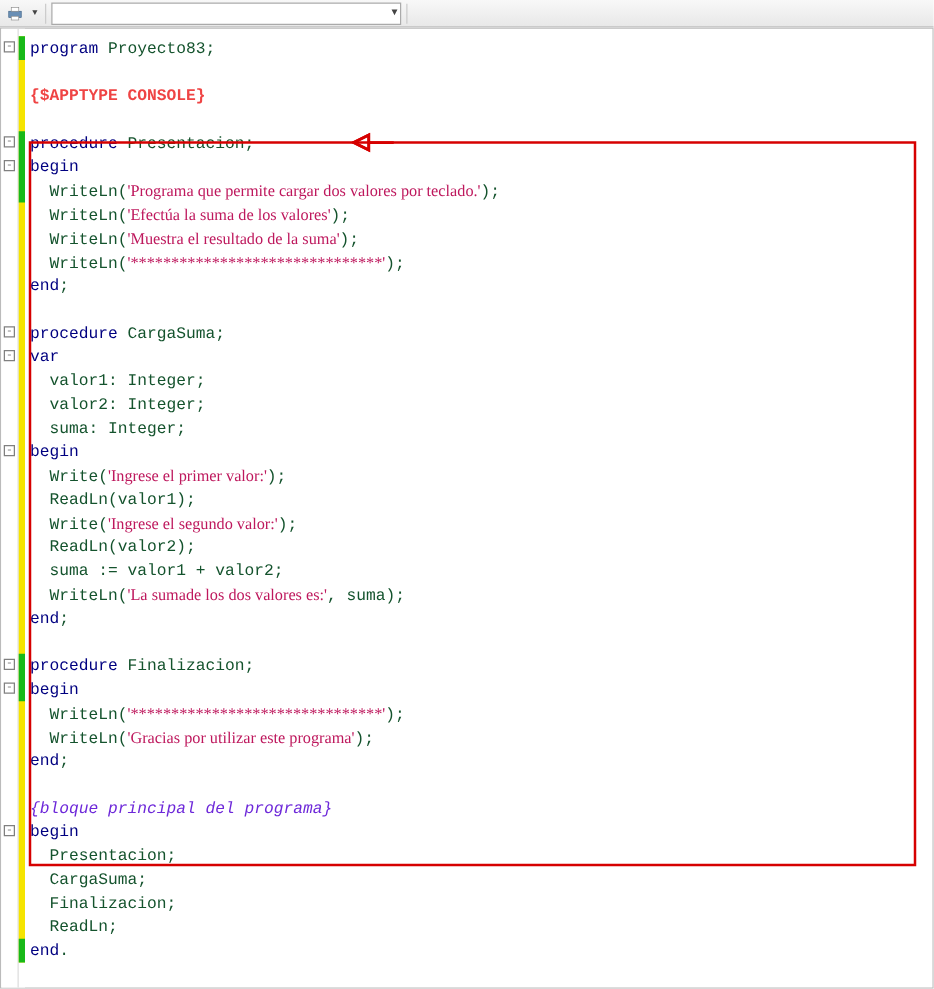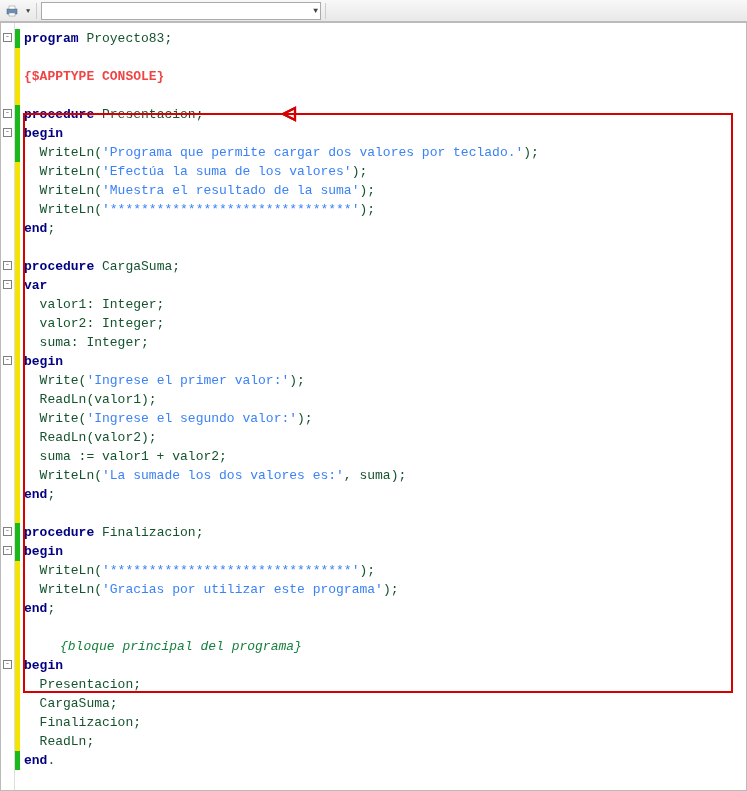--- a/index.html
+++ b/index.html
@@ -65,24 +65,24 @@
     background: #fff;
   }
   .code {
     padding: 6px 6px 6px 4px;
     line-height: 19px;
     white-space: pre;
     position: relative;
     flex: 1;
   }
   .line { height: 19px; display: block; }
-  .kw { color: #000080; font-weight: bold; }
-  .str { color: #3b82f6; }
+  .kw { color: #000080; font-weight: normal; }
+  .str { color: #be185d; font-family: Liberation Serif, serif; }
   .dir { color: #ef4444; font-weight: bold; }
-  .cmt { color: #15803d; font-style: italic; padding-left: 36px; }
+  .cmt { color: #6d28d9; font-style: italic; }
   .plain { color: #14532d; }
   .fold {
     position: absolute;
     left: 2px;
     width: 9px; height: 9px;
     border: 1px solid #808080;
     background: #fff;
     font-size: 9px;
     line-height: 7px;
     text-align: center;

